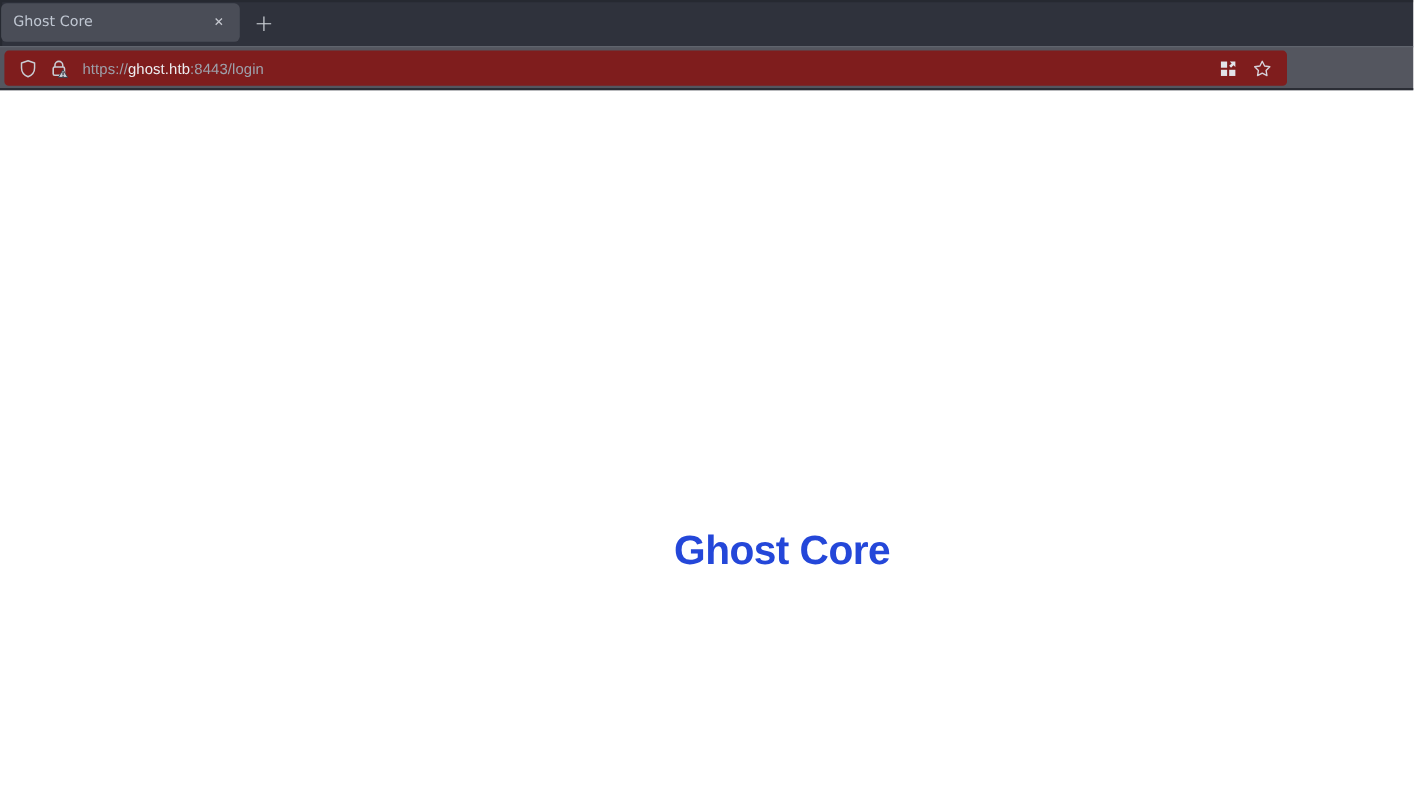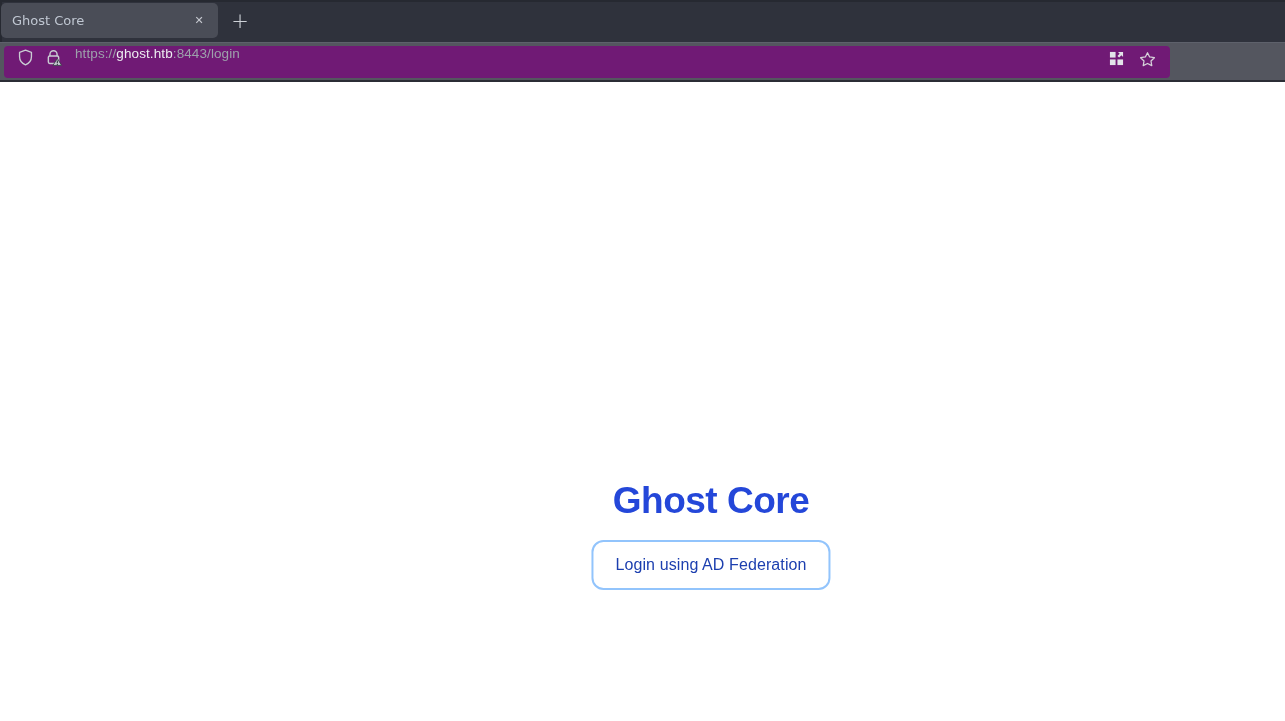--- a/index.html
+++ b/index.html
@@ -39,22 +39,22 @@
 
   
   .toolbar {
     position: absolute; left: 0; top: 42px; width: 1285px; height: 40px;
     background: #54565f;
     border-top: 1px solid #5e616b;
     border-bottom: 2px solid #2b2d35;
   }
   .urlbar {
     position: absolute; left: 4px; top: 3px; width: 1166px; height: 32px;
-    background: #701a75; border-radius: 4px;
-    display: flex; 
+    background: #7f1d1d; border-radius: 4px;
+    display: flex; align-items: center;
     padding: 0 10px;
     cursor: text;
   }
   .icon { display: flex; align-items: center; justify-content: center; flex: none; cursor: pointer; }
   .icon-shield { width: 22px; height: 22px; }
   .icon-lock { width: 22px; height: 22px; margin-left: 6px; }
   .url-text {
     margin-left: 11px; flex: 1;
     font-family: "Liberation Sans", sans-serif;
     font-size: 13.5px; letter-spacing: 0.1px;
@@ -142,17 +142,16 @@
           <path d="M12 3.4 l2.7 5.4 6 .9 -4.3 4.2 1 5.9 -5.4 -2.8 -5.4 2.8 1 -5.9 -4.3 -4.2 6 -.9 z"></path>
         </svg>
       </span>
 
     </div>
   </div>
 
   <div class="page">
     <div class="login-stack">
       <h1 class="page-title">Ghost Core</h1>
-      <button class="ad-login-btn">Login using AD Federation</button>
     </div>
   </div>
 
 </div>
 
 </body></html>

